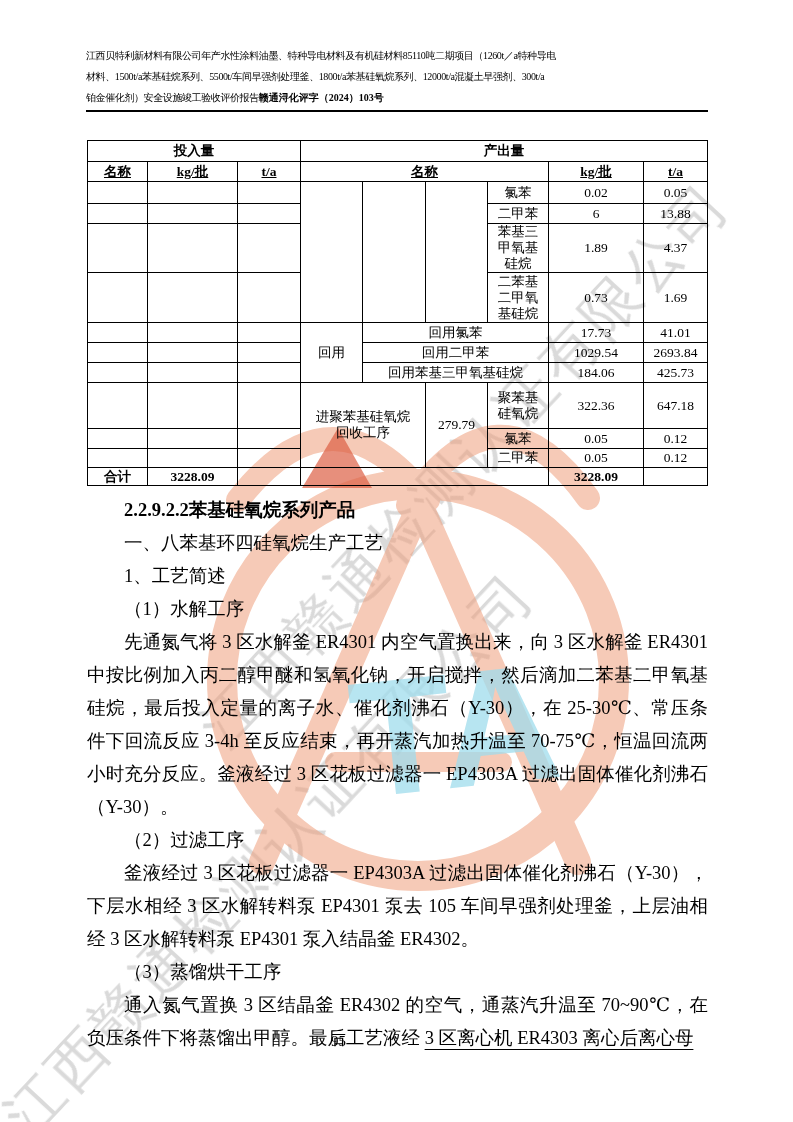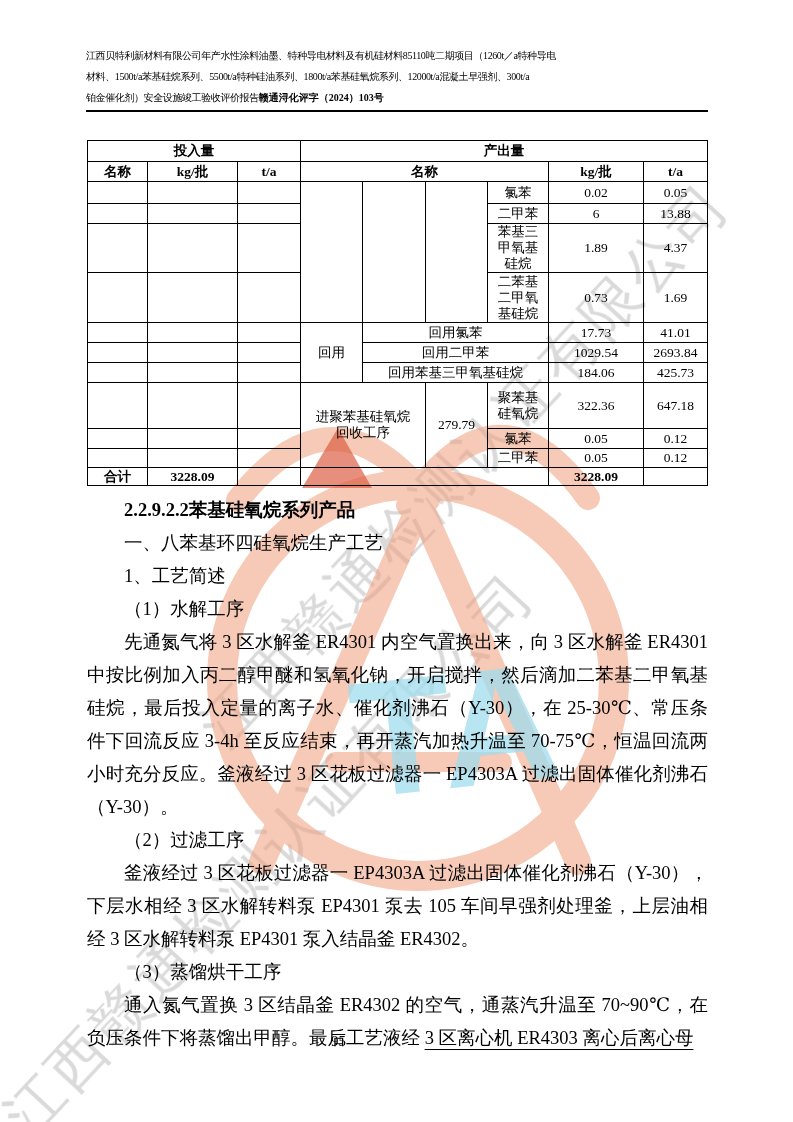--- a/index.html
+++ b/index.html
@@ -50,21 +50,21 @@
       <path d="M335,762 L502,762" stroke-width="20"></path>
     </g>
     <polygon points="302,488 338,428 372,488" fill="#dd5f44" opacity="0.7"></polygon>
     <text x="348" y="790" font-size="165" font-weight="bold" fill="#9fdcec" opacity="0.75" font-family="Liberation Sans, DejaVu Sans, sans-serif" transform="rotate(-6 430 700)">TA</text>
   </svg>
 
   <div class="content">
 
     <div class="hdr">
       <div class="hline">江西贝特利新材料有限公司年产水性涂料油墨、特种导电材料及有机硅材料85110吨二期项目（1260t／a特种导电</div>
-      <div class="hline">材料、1500t/a苯基硅烷系列、5500t/a特种硅油系列、1800t/a苯基硅氧烷系列、12000t/a混凝土早强剂、300t/a</div>
+      <div class="hline">材料、1500t/a苯基硅烷系列、5500t/车间早强剂处理釜、1800t/a苯基硅氧烷系列、12000t/a混凝土早强剂、300t/a</div>
       <div class="hl3">
         <span class="hline">铂金催化剂）安全设施竣工验收评价报告</span>
         <span class="docnum">赣通浔化评字（2024）103号</span>
       </div>
     </div>
     <div class="hrule"></div>
 
     <table class="io">
       <colgroup>
         <col style="width:60px">
@@ -75,21 +75,21 @@
           <col style="width:62px">
         <col style="width:61px">
           <col style="width:95px">
           <col style="width:64px">
       </colgroup>
       <tbody>
           <tr style="height: 21px;">
             <td colspan="3" class="b">投入量</td>
             <td colspan="6" class="b">产出量</td>
           </tr>
-          <tr style="height: 20px;">
+          <tr style="height: 20px; text-decoration: underline;">
             <td class="b">名称</td>
             <td class="b">kg/批</td>
             <td class="b">t/a</td>
             <td colspan="4" class="b">名称</td>
             <td class="b">kg/批</td>
             <td class="b">t/a</td>
           </tr>
           <tr style="height: 22px;">
             <td></td>
             <td></td>

